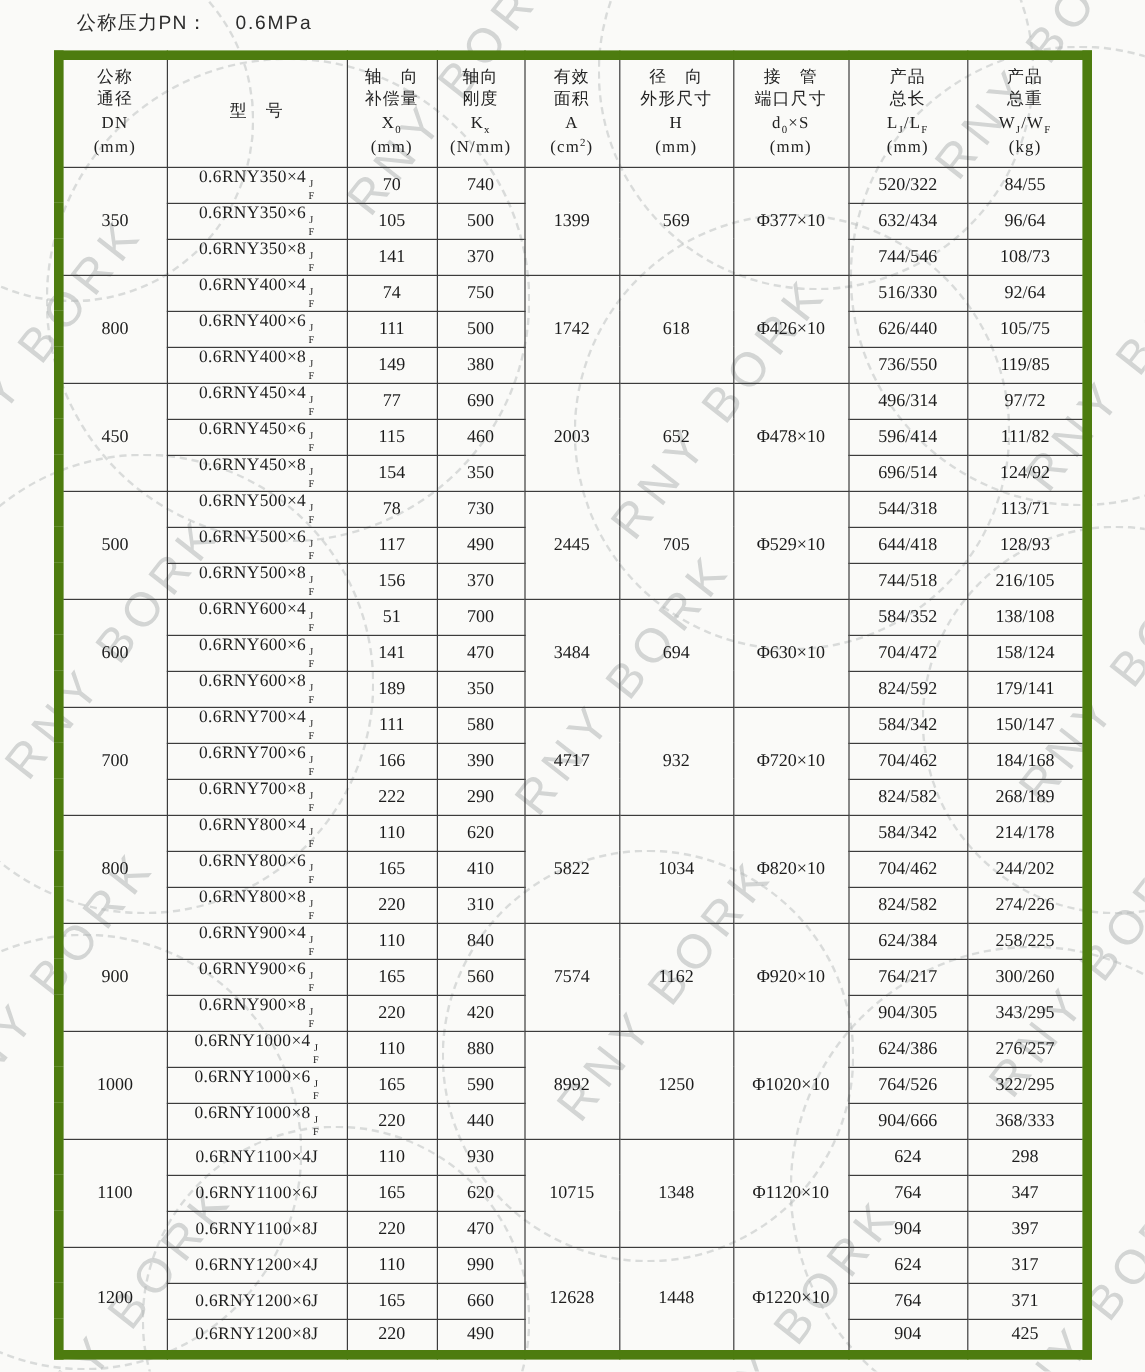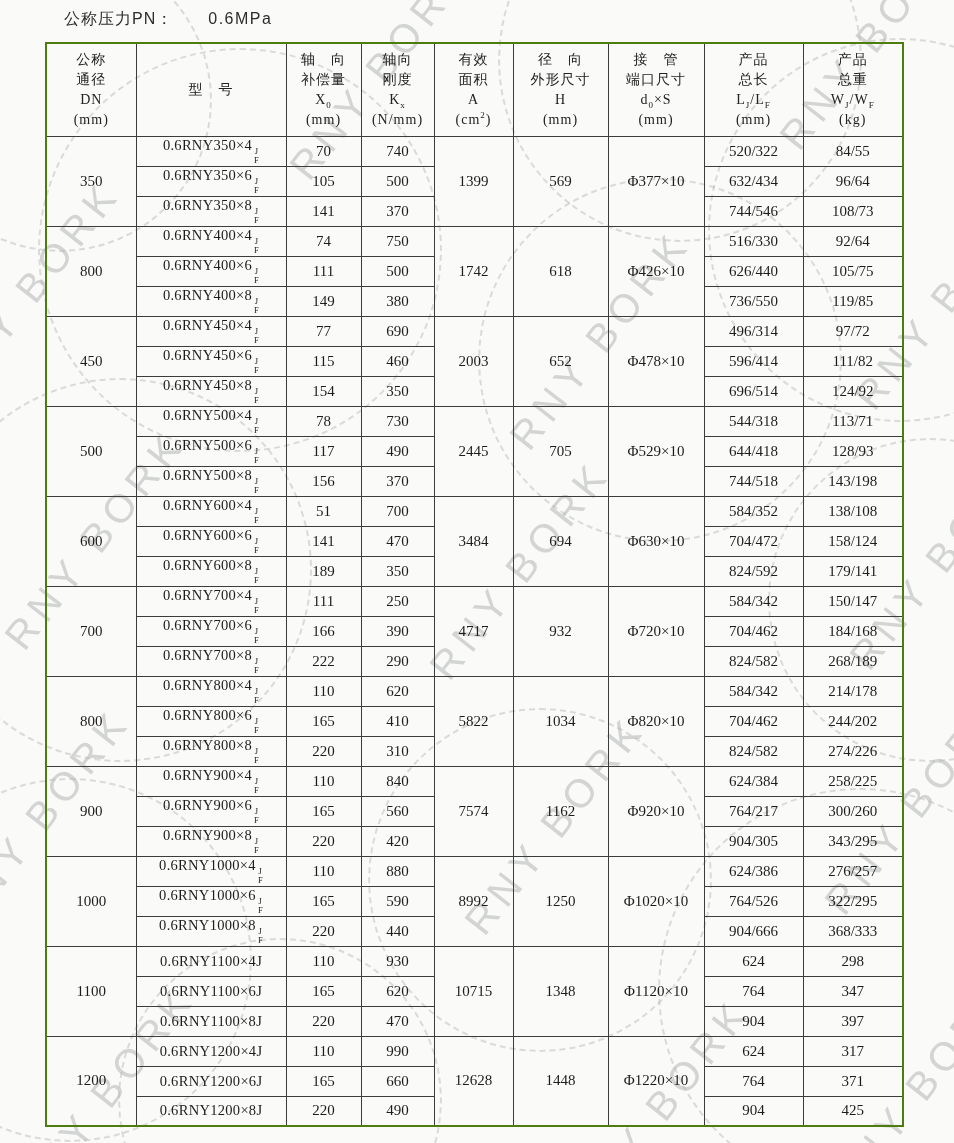--- a/index.html
+++ b/index.html
@@ -22,28 +22,28 @@
     position:absolute;border-radius:50%;
     border:2px dashed rgba(178,182,182,0.45);
     transform:translate(-50%,-50%);
   }
   
   .title{
     position:absolute;left:64px;top:9px;z-index:2;
     font-family:"Liberation Sans","DejaVu Sans",sans-serif;
     font-size:16px;color:#2c2c2c;letter-spacing:1px;
   }
-  .title .val{margin-left:35px;letter-spacing:1.5px;}
+  .title .val{margin-left:23px;letter-spacing:1.5px;}
   
   table.spec{
     position:absolute;left:45px;top:42px;z-index:1;
     border-collapse:collapse;table-layout:fixed;width:859px;
     background:transparent;
   }
-  table.spec{border:2px solid #4d7c0f;}
+  table.spec{border:8px solid #4d7c0f;}
   .spec th,.spec td{
     border:1px solid #3c3c3c;
     text-align:center;vertical-align:middle;
     padding:0 2px;overflow:hidden;
   }
   .spec thead tr{height:93px;}
   .spec tbody tr{height:30px;}
   .spec th{
     font-weight:normal;font-size:14px;line-height:1.42;
     color:#222;letter-spacing:1px;
@@ -247,21 +247,21 @@
         <td>128/93</td>
       </tr>
       <tr>
         <td class="model">0.6RNY500×8<span class="sfx">
             <span>J</span>
             <span>F</span>
           </span></td>
         <td>156</td>
         <td>370</td>
         <td>744/518</td>
-        <td>143/198</td>
+        <td>216/105</td>
       </tr>
       <tr>
         <td rowspan="3">600</td>
         <td class="model">0.6RNY600×4<span class="sfx">
             <span>J</span>
             <span>F</span>
           </span></td>
         <td>51</td>
         <td>700</td>
         <td rowspan="3">3484</td>
@@ -290,21 +290,21 @@
         <td>824/592</td>
         <td>179/141</td>
       </tr>
       <tr>
         <td rowspan="3">700</td>
         <td class="model">0.6RNY700×4<span class="sfx">
             <span>J</span>
             <span>F</span>
           </span></td>
         <td>111</td>
-        <td>250</td>
+        <td>580</td>
         <td rowspan="3">4717</td>
         <td rowspan="3">932</td>
         <td rowspan="3">Φ720×10</td>
         <td>584/342</td>
         <td>150/147</td>
       </tr>
       <tr>
         <td class="model">0.6RNY700×6<span class="sfx">
             <span>J</span>
             <span>F</span>

